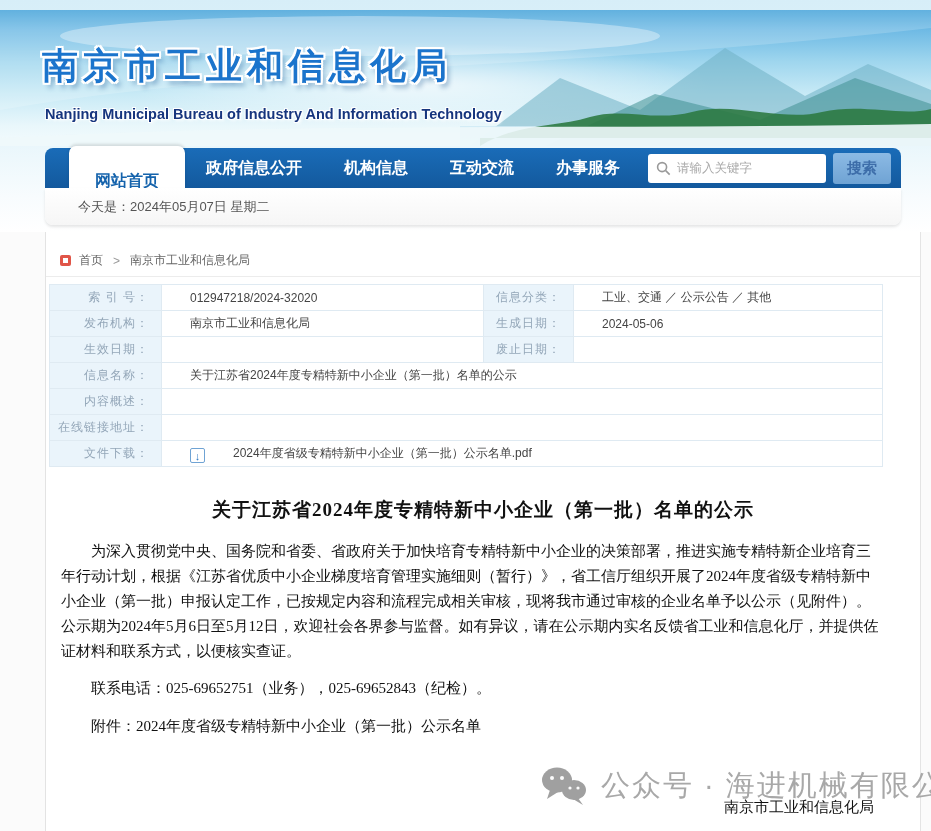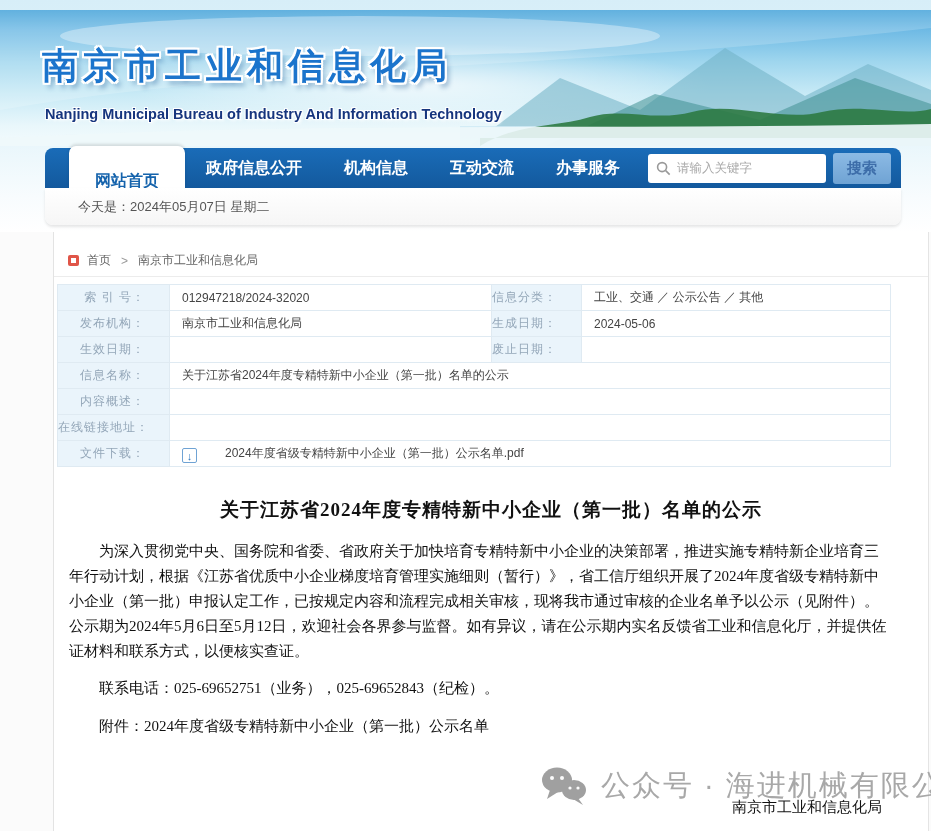--- a/index.html
+++ b/index.html
@@ -38,35 +38,35 @@
     border:none; border-radius:3px; color:#3d6da9; font-size:15px; font-weight:bold; cursor:pointer;
     font-family:"Liberation Sans",sans-serif; }
 
   
   .datebar { position:absolute; top:188px; left:45px; width:856px; height:37px;
     background:linear-gradient(180deg,#ffffff,#f6f6f6); border-radius:0 0 8px 8px;
     box-shadow:0 2px 3px rgba(0,0,0,.10); display:flex; align-items:center; }
   .datebar span { margin-left:33px; font-size:13px; color:#555; }
 
   
-  .content { position:absolute; top:232px; left:53px; width:876px; height:599px; background:#ffffff;
+  .content { position:absolute; top:232px; left:45px; width:876px; height:599px; background:#ffffff;
     border-left:1px solid #e3e3e3; border-right:1px solid #e4e4e4; }
   .breadcrumb { display:flex; align-items:center; margin:20px 0 0 14px; font-size:12px; color:#666; }
   .crumb-ico { display:inline-block; width:11px; height:11px; background:#e05548; border-radius:2px;
     margin-right:8px; position:relative; }
   .crumb-ico::after { content:""; position:absolute; left:3px; top:3px; width:5px; height:5px; background:#ffffff; }
   .breadcrumb a { color:#666; text-decoration:none; cursor:pointer; }
   .crumb-sep { margin:0 10px; color:#999; }
   .rule { border-bottom:1px solid #ececec; margin-top:7px; }
 
   
   table.info { border-collapse:collapse; margin:7px 0 0 3px; width:833px; table-layout:fixed; font-size:12px; }
   table.info td { border:1px solid #dfeaf2; height:26px; overflow:hidden; white-space:nowrap; }
-  td.lbl { background:#eaf4fb; color:#93a6b8; text-align:right; padding-right:24px; letter-spacing:1px; }
-  td.val { background:#ffffff; color:#444; padding-left:12px; }
+  td.lbl { background:#eaf4fb; color:#93a6b8; text-align:right; padding-right:12px; letter-spacing:1px; }
+  td.val { background:#ffffff; color:#444; padding-left:28px; }
   col.c1 { width:112px; } col.c2 { width:322px; } col.c3 { width:90px; } col.c4 { width:309px; }
   .dl-box { display:inline-block; width:15px; height:15px; border:1px solid #6fa3d4; border-radius:2px;
     color:#2f79c2; font-size:11px; line-height:14px; text-align:center; vertical-align:-3px; margin-right:28px; }
   .file-link { color:#444; cursor:pointer; }
 
   
   .article { font-family:"Liberation Serif", serif; color:#111; }
   .article h1 { text-align:center; font-size:19px; font-weight:bold; margin-top:30px; letter-spacing:1px; }
   .article p { font-size:15px; line-height:25px; text-indent:2em; margin:0 38px 0 15px; }
   .article p.first { margin-top:16px; }

